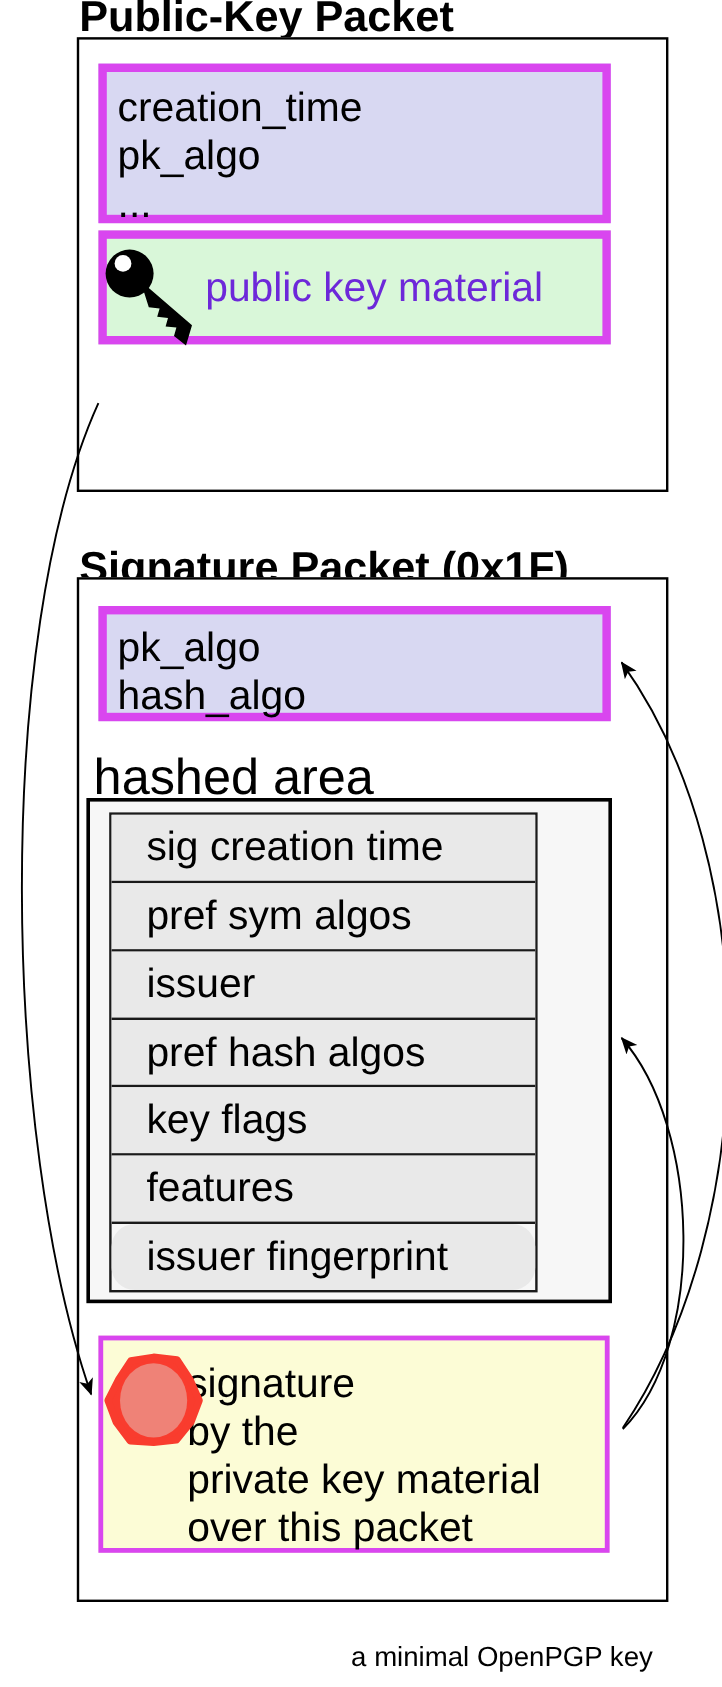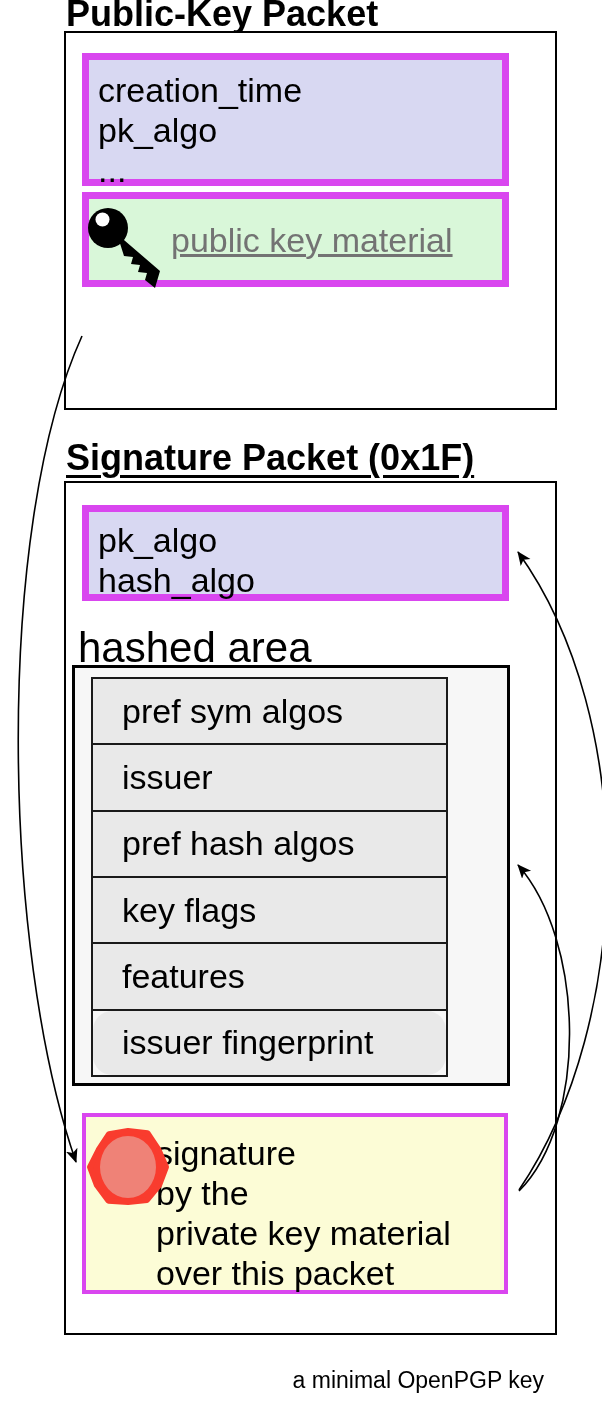--- a/index.html
+++ b/index.html
@@ -12,21 +12,21 @@
     font-size:36px;font-weight:bold;line-height:36px;white-space:nowrap;
     text-decoration:underline;text-decoration-thickness:3px;text-underline-offset:5px;
   }
   .outer-box{border:2px solid #000;background:#fff;}
   .field-box{box-sizing:border-box;border:7px solid #d946ef;}
   .lavender{background:#d8d8f2;}
   .greenbox{background:#d9f7d9;}
   .yellowbox{background:#fcfcd6;border-width:4px;}
   .hashedbox{background:#f7f7f7;border:3px solid #000;box-sizing:border-box;}
   .field-lines{font-size:34px;line-height:40px;}
-  .green-text{color:#737373;font-size:34px;line-height:40px;text-decoration:underline;}
+  .green-text{color:#6d28d9;font-size:34px;line-height:40px;}
   .section-label{
     font-size:42px;line-height:34px;white-space:nowrap;
     text-decoration:underline;text-decoration-thickness:2px;text-underline-offset:4px;
   }
   .subpacket-table{
     box-sizing:border-box;border:2px solid #1a1a1a;display:flex;flex-direction:column;
   }
   .subpacket-row{
     flex:1;background:#e9e9e9;border-bottom:2px solid #1a1a1a;
     display:flex;align-items:center;padding-left:29px;font-size:34px;
@@ -47,34 +47,35 @@
   <div class="abs field-box lavender field-lines" style="left:68px;top:53px;width:427px;height:133px;padding:10px 0 0 9px;">
     <div>creation_time</div>
     <div>pk_algo</div>
     <div>...</div>
   </div>
 
   <div class="abs field-box greenbox" style="left:68px;top:192px;width:427px;height:95px;display:flex;align-items:center;">
     <span class="green-text" style="padding-left:82px;">public key material</span>
   </div>
 
-  <div class="abs packet-title" style="left:52px;top:440px;">Signature Packet (0x1F)</div>
+  <div class="abs packet-title" style="left:52px;top:455px;">Signature Packet (0x1F)</div>
 
   <div class="abs outer-box" style="left:50px;top:481px;width:489px;height:850px;"></div>
 
   <div class="abs field-box lavender field-lines" style="left:68px;top:505px;width:427px;height:96px;padding:8px 0 0 9px;">
     <div>pk_algo</div>
     <div>hash_algo</div>
   </div>
 
   <div class="abs section-label" style="left:64px;top:631px;">hashed area</div>
 
   <div class="abs hashedbox" style="left:58px;top:665px;width:438px;height:421px;"></div>
 
   <div class="abs subpacket-table" style="left:77px;top:677px;width:357px;height:400px;">
+    <div class="subpacket-row">sig creation time</div>
     <div class="subpacket-row">pref sym algos</div>
     <div class="subpacket-row">issuer</div>
     <div class="subpacket-row">pref hash algos</div>
     <div class="subpacket-row">key flags</div>
     <div class="subpacket-row">features</div>
     <div class="subpacket-row">issuer fingerprint</div>
   </div>
 
   <div class="abs field-box yellowbox field-lines" style="left:68px;top:1113px;width:426px;height:181px;padding:16px 0 0 70px;">
     <div>signature</div>

